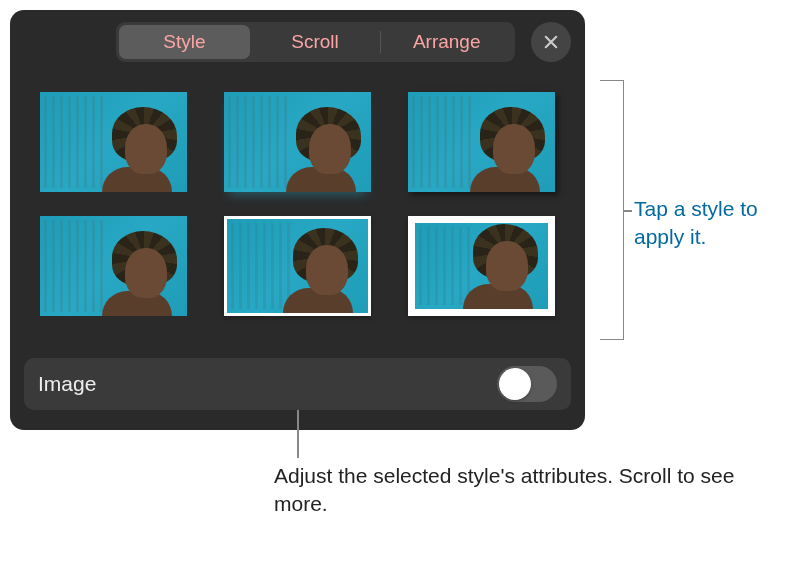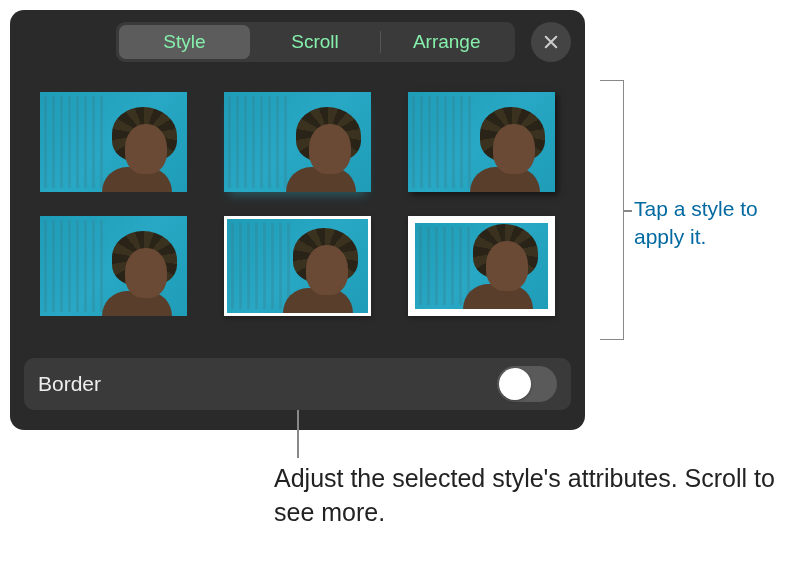--- a/index.html
+++ b/index.html
@@ -40,21 +40,21 @@
       padding: 3px;
       margin-left: 92px;
       margin-right: 4px;
     }
     .tab {
       flex: 1;
       display: flex;
       align-items: center;
       justify-content: center;
       font-size: 19px;
-      color: #86efac;
+      color: #fca5a5;
       cursor: pointer;
       border-radius: 7px;
       position: relative;
     }
     .tab.active {
       background: #5c5c5c;
     }
     .tab-divider {
       width: 1px;
       background: #555;
@@ -196,21 +196,21 @@
       left: 634px;
       top: 195px;
       font-size: 21px;
       color: #0369a1;
       line-height: 1.35;
     }
     .callout-bottom {
       position: absolute;
       left: 274px;
       top: 462px;
-      font-size: 25px;
+      font-size: 21px;
       color: #222;
       line-height: 1.35;
     }
     .bracket {
       position: absolute;
       left: 600px;
       top: 80px;
       width: 24px;
       height: 260px;
       border-right: 1.5px solid #888;
@@ -308,21 +308,21 @@
               <div class="shoulder"></div>
               <div class="hair"></div>
               <div class="face"></div>
             </div>
         </div>
       </div>
     </div>
   </div>
 
   <div class="border-row">
-    <span class="border-label">Border</span>
+    <span class="border-label">Image</span>
     <div class="toggle" aria-checked="false">
       <div class="toggle-knob"></div>
     </div>
   </div>
 
 </div>
 
 <div class="bracket"></div>
 <div class="bracket-tick"></div>
 <div class="callout-right">Tap a style to apply it.</div>

